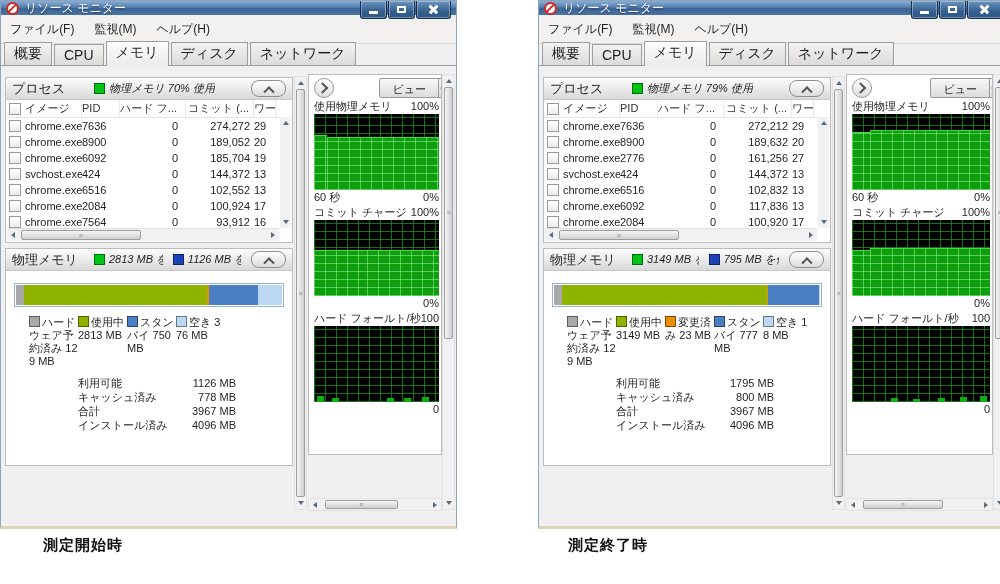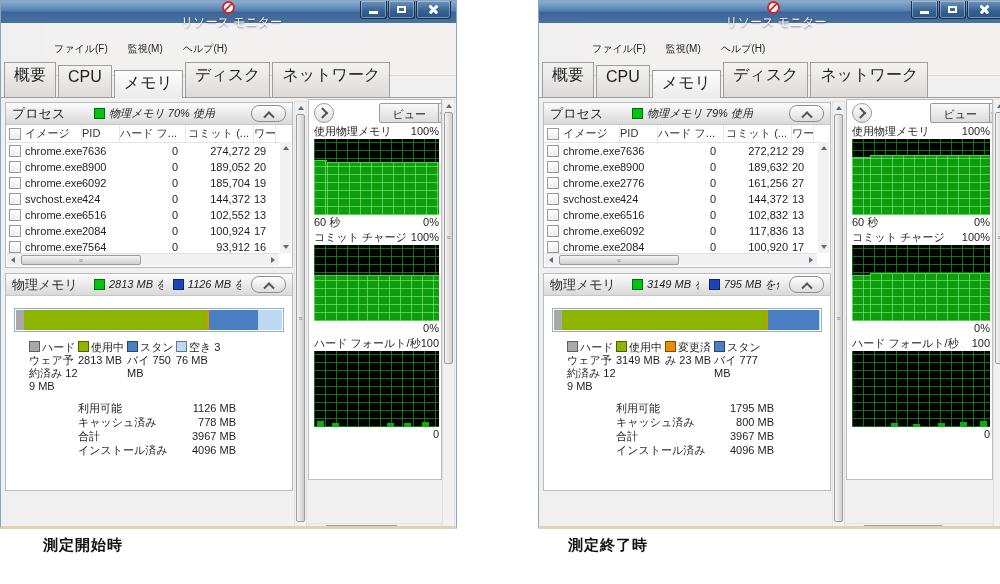--- a/index.html
+++ b/index.html
@@ -2,44 +2,44 @@
 <html><head>
 <meta charset="utf-8">
 <style>
   html,body{margin:0;padding:0;background:#fff;font-family:"Liberation Sans",sans-serif;}
   #stage{position:relative;width:1000px;height:584px;overflow:hidden;background:#fff;}
   
   .win{position:absolute;top:0;height:529px;background:#f0f0f0;border:1px solid #8ea4bd;
        border-bottom:3px solid #dcd4b6;box-sizing:border-box;overflow:hidden;}
   .win-a{left:0;width:457px;}
   .win-b{left:538px;width:470px;}
-  .titlebar{height:22px;background:linear-gradient(#88aed4 0%,#5480ae 45%,#3c6499 50%,#4a739f 100%);
-            display:flex;align-items:center;padding:0 5px;position:relative;flex-direction:column;}
+  .titlebar{height:14px;background:linear-gradient(#88aed4 0%,#5480ae 45%,#3c6499 50%,#4a739f 100%);
+            display:flex;align-items:center;padding:0 5px;position:relative;}
   .app-icon{width:13px;height:13px;border-radius:50%;background:#fff;border:2px solid #cf2a27;
             position:relative;box-sizing:border-box;flex:0 0 auto;}
   .app-icon::after{content:"";position:absolute;left:-1px;top:3px;width:11px;height:2px;background:#cf2a27;transform:rotate(-45deg);}
   .title-text{color:#fff;font-size:12px;margin-left:6px;text-shadow:0 1px 2px rgba(0,0,30,.6);white-space:nowrap;}
   .win-btns{position:absolute;right:5px;top:0;display:flex;}
   .wbtn{height:17px;margin-left:1px;background:linear-gradient(#6d94c0,#35608f 60%,#2c5585);
         border:1px solid #16314f;border-top:none;border-radius:0 0 3px 3px;
         display:flex;align-items:center;justify-content:center;position:relative;box-shadow:inset 0 0 0 1px rgba(255,255,255,.35);}
   .wbtn.min,.wbtn.max{width:25px;}
   .wbtn.close{width:33px;}
   .g-min{width:9px;height:3px;background:#fff;margin-top:6px;}
   .g-max{width:9px;height:7px;border:2px solid #fff;box-sizing:border-box;background:transparent;}
   .g-x{position:relative;width:11px;height:11px;}
   .g-x::before,.g-x::after{content:"";position:absolute;left:0;top:4px;width:11px;height:2.5px;background:#fff;border-radius:1px;}
   .g-x::before{transform:rotate(45deg);} .g-x::after{transform:rotate(-45deg);}
   .menubar{height:20px;background:#f2f1f0;border-bottom:1px solid #d9d9d9;display:flex;align-items:center;
-           padding:16px 9px;gap:20px;font-size:10px;color:#1e1e1e;margin-left:44px;}
+           padding:4px 9px;gap:20px;font-size:12px;color:#1e1e1e;}
   .tabbar{height:21px;background:#f0f0f0;display:flex;align-items:flex-end;padding-left:3px;border-bottom:1px solid #9e9e9e;}
-  .tab{font-size:16px;color:#1e1e1e;padding:2px 9px 11px;border:1px solid #9e9e9e;border-bottom:none;
+  .tab{font-size:14px;color:#1e1e1e;padding:2px 9px 2px;border:1px solid #9e9e9e;border-bottom:none;
        background:linear-gradient(#f4f3f2,#dcdbda);margin-right:2px;border-radius:1px 1px 0 0;white-space:nowrap;}
   .tab.active{background:#f1f0ee;position:relative;margin-bottom:-1px;padding-bottom:4px;background:linear-gradient(#fdfdfd,#eceaea);}
-  .content{position:relative;height:443px;}
+  .content{position:relative;height:443px;margin-top:7px;}
   
   .panel{position:absolute;background:#fff;border:1px solid #bcbcbc;box-sizing:border-box;}
   .p-head{height:21px;background:linear-gradient(#fcfcfc,#d9d9d9);border-bottom:1px solid #c8c8c8;
           display:flex;align-items:center;padding:0 6px;}
   .p-title{font-size:13px;color:#2a2a2a;width:82px;flex:0 0 auto;white-space:nowrap;}
   .chip{width:11px;height:11px;border:1px solid rgba(0,0,0,.45);box-sizing:border-box;margin:0 4px 0 0;flex:0 0 auto;}
   .p-status{font-size:11px;color:#1e1e1e;margin-right:10px;white-space:nowrap;overflow:hidden;font-style:italic;}
   .chev-btn{margin-left:auto;width:33px;height:15px;border:1px solid #8e8e8e;border-radius:8px;
             background:linear-gradient(#ffffff,#dcdcdc);display:flex;align-items:center;justify-content:center;flex:0 0 auto;}
   .chev{width:6px;height:6px;border-left:2px solid #555;border-top:2px solid #555;transform:rotate(45deg) translate(2px,2px);}
@@ -520,20 +520,21 @@
             <div class="mem-seg" style="width: 76.9%; background: rgb(143, 180, 0);"></div>
             <div class="mem-seg" style="width: 0.6%; background: rgb(231, 143, 1);"></div>
             <div class="mem-seg" style="width: 19%; background: rgb(75, 127, 195);"></div>
             <div class="mem-seg" style="width: 0.4%; background: rgb(188, 216, 242);"></div>
           </div>
         <div class="mem-legend">
             <div class="mem-item"><span class="chip" style="background: rgb(169, 169, 169);"></span><span>ハードウェア予約済み 129 MB</span></div>
             <div class="mem-item"><span class="chip" style="background: rgb(143, 180, 0);"></span><span>使用中 3149 MB</span></div>
             <div class="mem-item"><span class="chip" style="background: rgb(231, 143, 1);"></span><span>変更済み 23 MB</span></div>
             <div class="mem-item"><span class="chip" style="background: rgb(75, 127, 195);"></span><span>スタンバイ 777 MB</span></div>
+            <div class="mem-item"><span class="chip" style="background: rgb(188, 216, 242);"></span><span>空き 18 MB</span></div>
           </div>
         <div class="mem-stats">
             <div class="mem-stat-row">
               <span class="ms-label">利用可能</span>
               <span class="ms-value">1795 MB</span>
             </div>
             <div class="mem-stat-row">
               <span class="ms-label">キャッシュ済み</span>
               <span class="ms-value">800 MB</span>
             </div>

